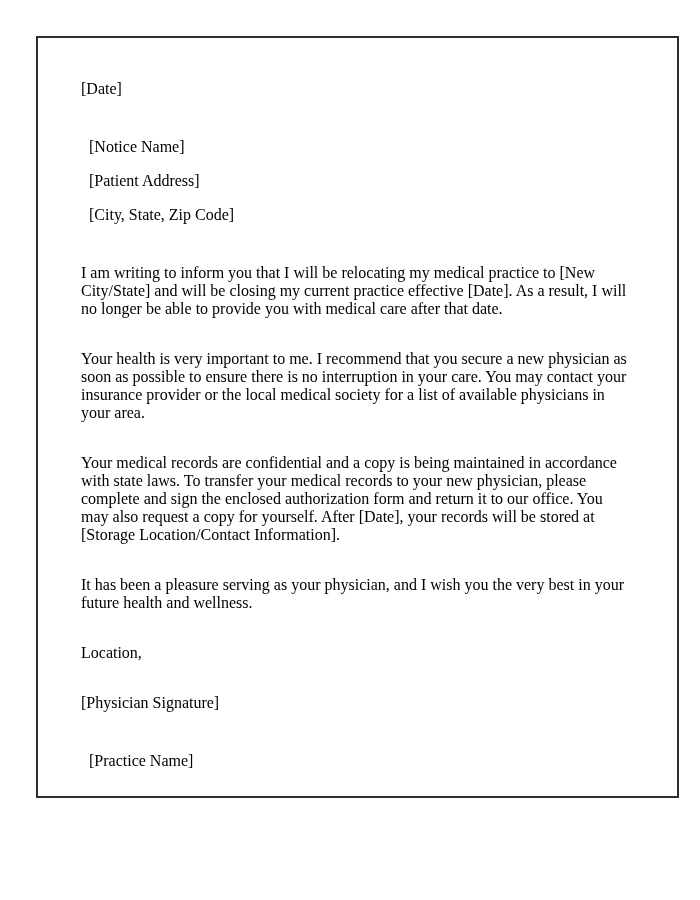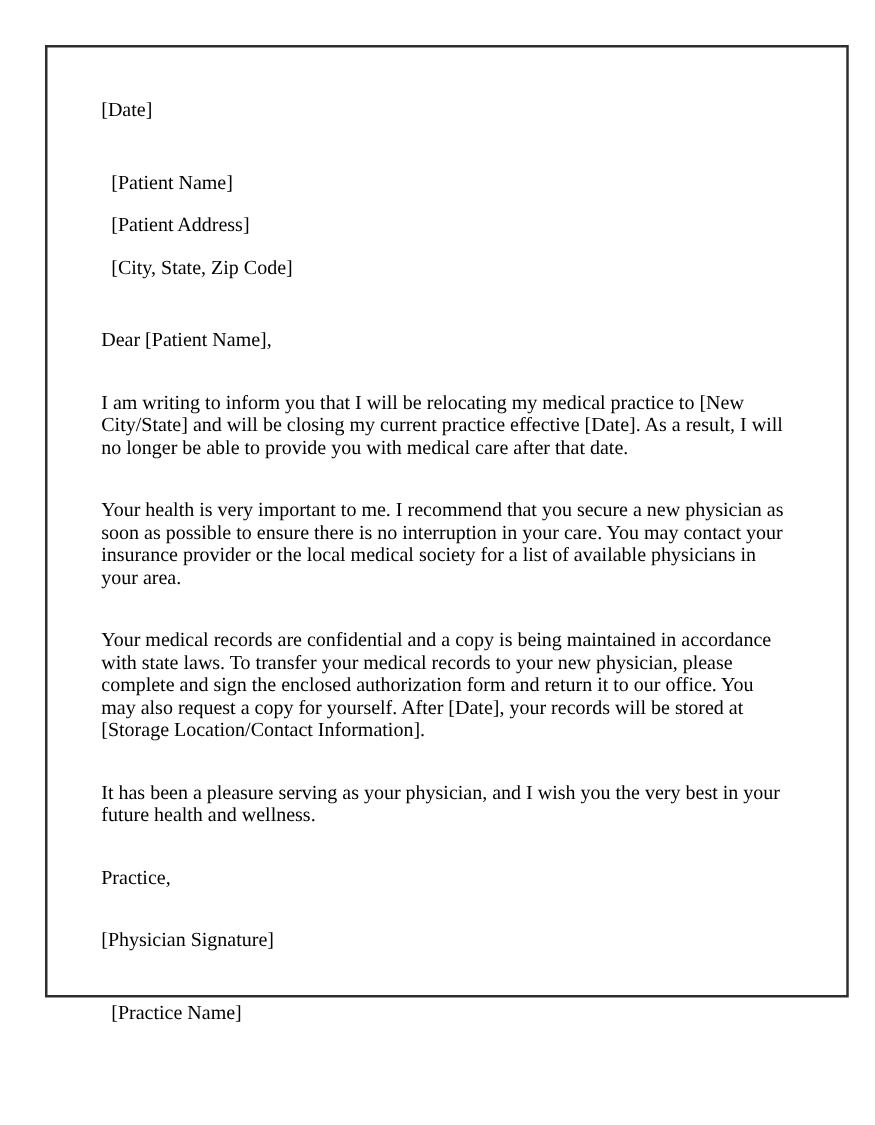--- a/index.html
+++ b/index.html
@@ -45,38 +45,37 @@
 </head>
 <body>
 
 <div class="canvas">
   <div class="letter-page">
     <div class="letter-body">
 
       <div class="block">[Date]</div>
 
       <div class="block">
-        <span class="line">[Patient Name]</span>
+        <span class="line">[Notice Name]</span>
         <span class="line">[Patient Address]</span>
         <span class="line">[City, State, Zip Code]</span>
       </div>
 
 
-      <div class="block">Dear [Patient Name],</div>
 
       <div class="block">I am writing to inform you that I will be relocating my medical practice to [New City/State] and will be closing my current practice effective [Date]. As a result, I will no longer be able to provide you with medical care after that date.</div>
 
       <div class="block">Your health is very important to me. I recommend that you secure a new physician as soon as possible to ensure there is no interruption in your care. You may contact your insurance provider or the local medical society for a list of available physicians in your area.</div>
 
       <div class="block">Your medical records are confidential and a copy is being maintained in accordance with state laws. To transfer your medical records to your new physician, please complete and sign the enclosed authorization form and return it to our office. You may also request a copy for yourself. After [Date], your records will be stored at [Storage Location/Contact Information].</div>
 
 
       <div class="block">It has been a pleasure serving as your physician, and I wish you the very best in your future health and wellness.</div>
 
-      <div class="block">Practice,</div>
+      <div class="block">Location,</div>
 
       <div class="block">[Physician Signature]</div>
 
       <div class="block">
         <span class="line">[Practice Name]</span>
       </div>
 
     </div>
   </div>
 </div>

